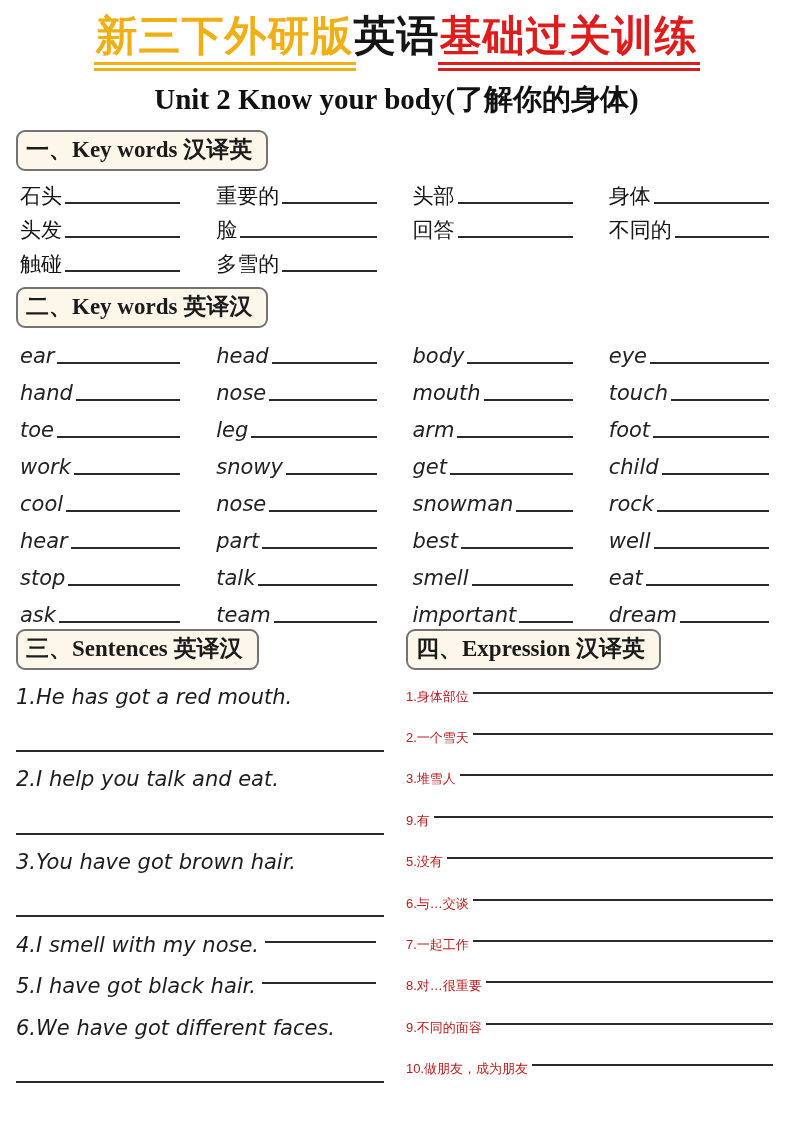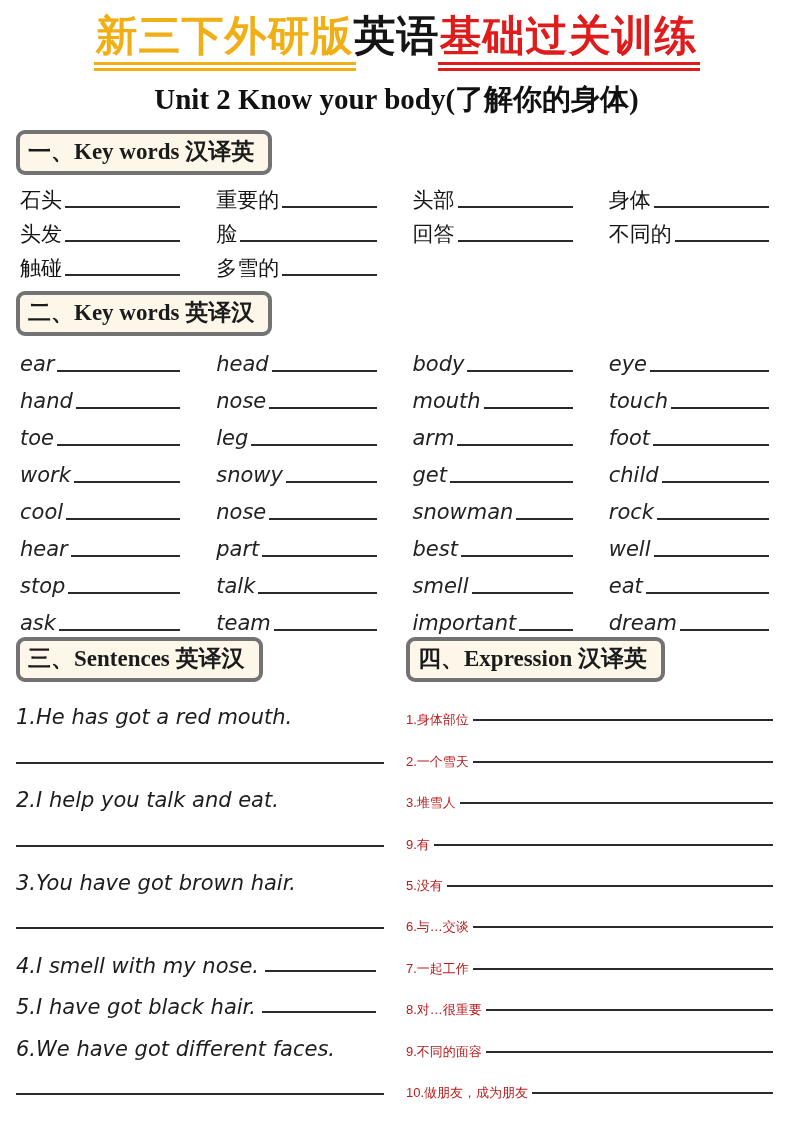--- a/index.html
+++ b/index.html
@@ -39,21 +39,21 @@
     font-family:"Liberation Serif", serif;
     font-weight:bold;
     font-size:29px;
     margin-top:16px;
     color:#111;
   }
 
   
   .sec-hdr {
     display:inline-block;
-    border:4px solid #737373;
+    border:2px solid #737373;
     border-radius:9px;
     background:#FCF7E9;
     padding:2px 14px 4px 8px;
     font-family:"Liberation Serif", serif;
     font-weight:bold;
     font-size:23px;
     color:#1b1b1b;
     white-space:nowrap;
   }
   .hdr-wrap { margin-top:10px; }
@@ -71,21 +71,21 @@
   .zh { font-family:"Liberation Sans", sans-serif; }
   .en { font-style:italic; font-family:"DejaVu Sans", sans-serif; color:#222; }
   .line {
     flex:1; border-bottom:2px solid #2b2b2b; margin:0 6px 5px 3px; min-width:10px;
   }
 
   
   .bottom { display:flex; margin-top:1px; }
   .col-l { width:378px; }
   .col-r { flex:1; margin-left:12px; }
-  .row { height:41.4px; display:flex; align-items:flex-end; }
+  .row { height:41.4px; display:flex; align-items:center; }
   .row.blankrow { align-items:flex-end; }
   .sent { font-style:italic; font-family:"DejaVu Sans", sans-serif; font-size:21px; white-space:nowrap; color:#1d1d1d; }
   .expr { font-size:13px; white-space:nowrap; color:#b91c1c; }
   .fill-line { flex:1; border-bottom:2px solid #2b2b2b; margin:0 4px 8px 4px; }
   .full-line { flex:1; border-bottom:2px solid #2b2b2b; margin:0 10px 7px 0; }
   .inline-line { flex:1; border-bottom:2px solid #2b2b2b; margin:0 18px 6px 6px; }
 </style>
 </head>
 <body>
 

